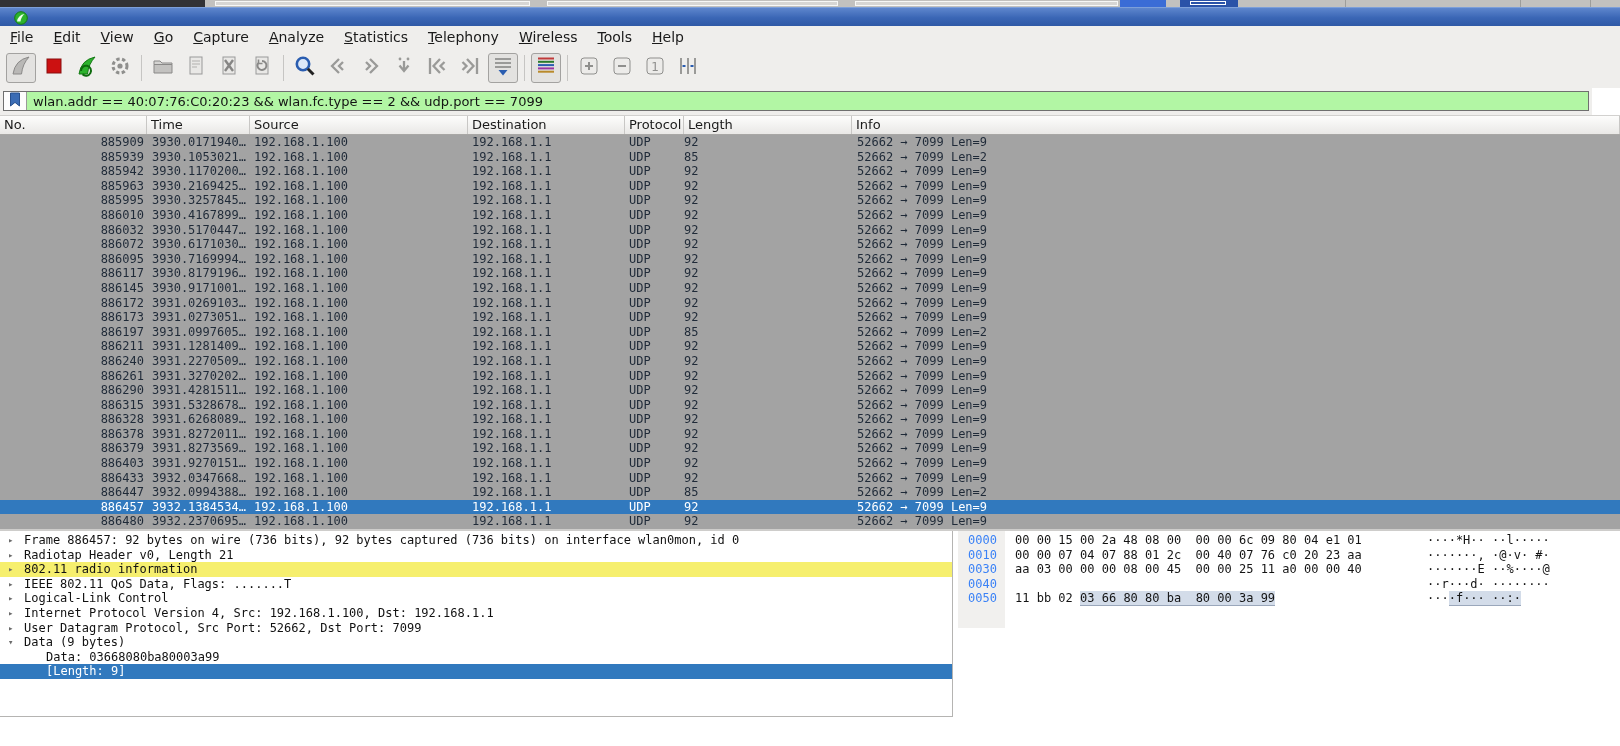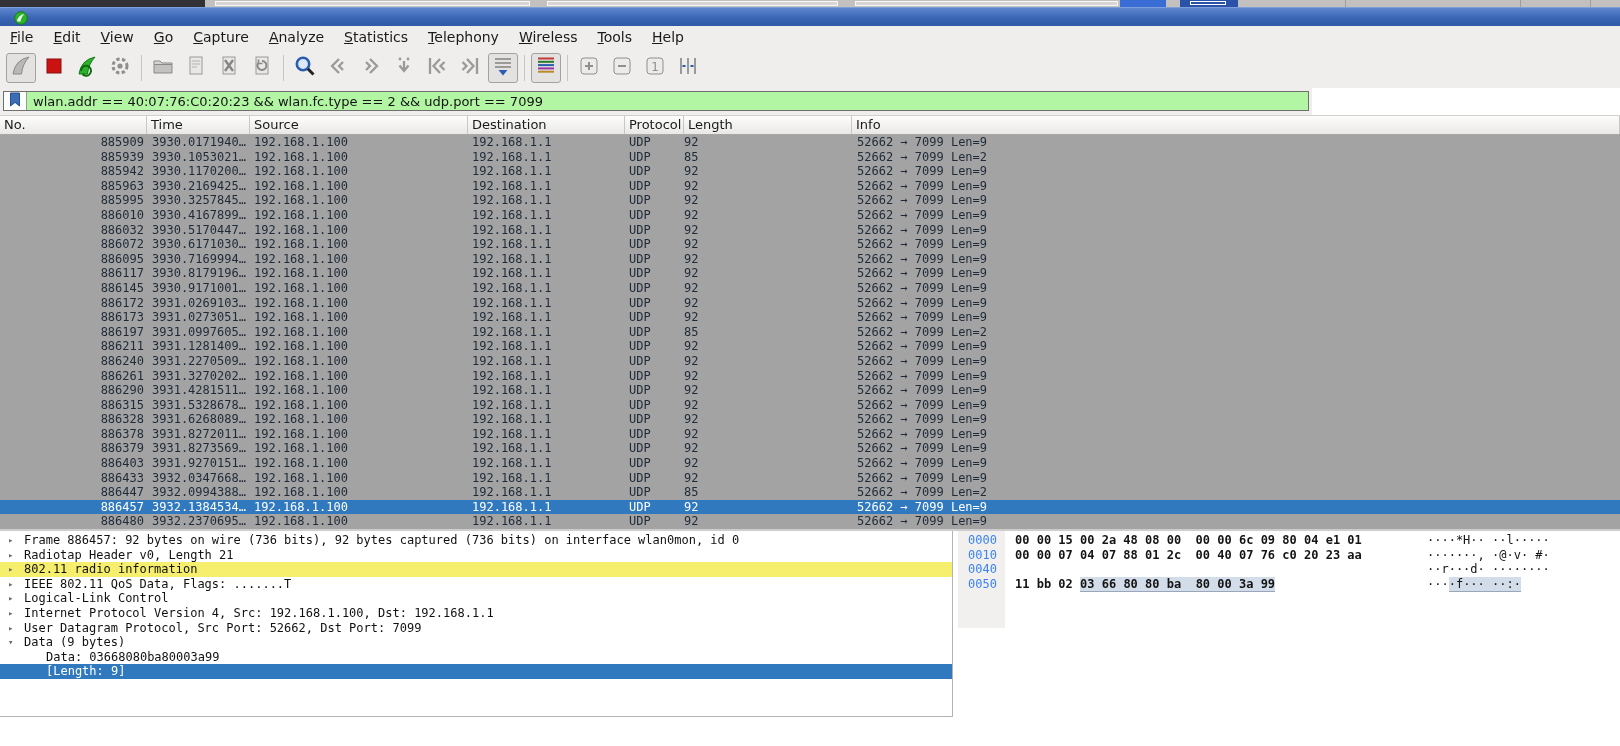--- a/index.html
+++ b/index.html
@@ -31,21 +31,21 @@
 
   
   #toolbar { position:absolute; left:0; top:48px; width:1620px; height:40px; background:#efeeec;
              display:flex; align-items:center; padding-left:6px; }
   .tbtn { width:30px; height:30px; display:flex; align-items:center; justify-content:center;
           border:1px solid transparent; border-radius:3px; margin-right:3px; }
   .tbtn.pressed { background:#e3e2e0; border-color:#a3a2a0; }
   .tsep { width:1px; height:26px; background:#c6c5c3; margin:0 6px 0 3px; }
 
   
-  #filterbar { position:absolute; left:0; top:88px; width:1312px; height:27px; background:#efeeec;
+  #filterbar { position:absolute; left:0; top:88px; width:1592px; height:27px; background:#efeeec;
                padding:3px 3px; }
   .filter-wrap { display:flex; height:20px; border:1px solid #6f6f6f; background:#fff; }
   .bookmark-cell { width:23px; display:flex; align-items:center; justify-content:center;
                    border-right:1px solid #9a9a9a; background:#fdfdfd; }
   #filter-input { flex:1; border:0; outline:0; background:#b2f6a4; color:#141414;
                   font-size:13px; font-family:"DejaVu Sans","Liberation Sans",sans-serif; padding:0 6px; }
 
   
   #colheader { position:absolute; left:0; top:115px; width:1620px; height:20px;
                background:linear-gradient(#fdfdfc,#e9e8e6); border-top:1px solid #d2d1cf;
@@ -76,21 +76,21 @@
   .drow.hl-yellow { background:#f6ef6e; }
   .drow.hl-sel { background:#3179be; color:#fff; }
 
   
   #hex-pane { position:absolute; left:958px; top:531px; width:662px; height:215px; background:#fff;
               overflow:hidden; font-family:"DejaVu Sans Mono","Liberation Mono",monospace; font-size:12px;
               padding-top:2px; }
   #offset-strip { position:absolute; left:0; top:0; width:47px; height:97px; background:#f1f0ee; }
   .hxrow { position:relative; height:14.6px; line-height:14.6px; white-space:pre; }
   .hx-off { position:absolute; left:10px; color:#3b82f6; }
-  .hx-hex { position:absolute; left:57px; color:#141414;font-weight:bold; }
+  .hx-hex { position:absolute; left:57px; color:#141414; }
   .hx-asc { position:absolute; left:462px; color:#141414;margin-left:7px; }
   .hlseg { background:#d3dce9; border-bottom:1px solid #9aa7bb; }
 </style>
 </head>
 <body>
 
 <div id="app">
 
   <div id="top-strip">
     <div class="ts-dark"></div>
@@ -323,17 +323,18 @@
       <div class="drow"><span class="arr">▸</span><span class="dtx">User Datagram Protocol, Src Port: 52662, Dst Port: 7099</span></div>
       <div class="drow"><span class="arr">▾</span><span class="dtx">Data (9 bytes)</span></div>
       <div class="drow ind1"><span class="dtx">Data: 03668080ba80003a99</span></div>
       <div class="drow ind1 hl-sel"><span class="dtx">[Length: 9]</span></div>
     </div>
 
   <div id="hex-pane">
     <div id="offset-strip"></div>
   <div class="hxrow"><span class="hx-off">0000</span><span class="hx-hex"><span>00 00 15 00 2a 48 08 00  00 00 6c 09 80 04 e1 01</span></span><span class="hx-asc"><span>····*H·· ··l·····</span></span></div>
       <div class="hxrow"><span class="hx-off">0010</span><span class="hx-hex"><span>00 00 07 04 07 88 01 2c  00 40 07 76 c0 20 23 aa</span></span><span class="hx-asc"><span>·······, ·@·v· #·</span></span></div>
+      <div class="hxrow"><span class="hx-off">0030</span><span class="hx-hex"><span>aa 03 00 00 00 08 00 45  00 00 25 11 a0 00 00 40</span></span><span class="hx-asc"><span>·······E ··%····@</span></span></div>
       <div class="hxrow"><span class="hx-off">0040</span><span class="hx-asc"><span>··r···d· ········</span></span></div>
       <div class="hxrow"><span class="hx-off">0050</span><span class="hx-hex"><span>11 bb 02 </span><span class="hlseg">03 66 80 80 ba  80 00 3a 99</span></span><span class="hx-asc"><span>···</span><span class="hlseg">·f··· ··:·</span></span></div>
     </div>
 
 </div>
 
 </body></html>

